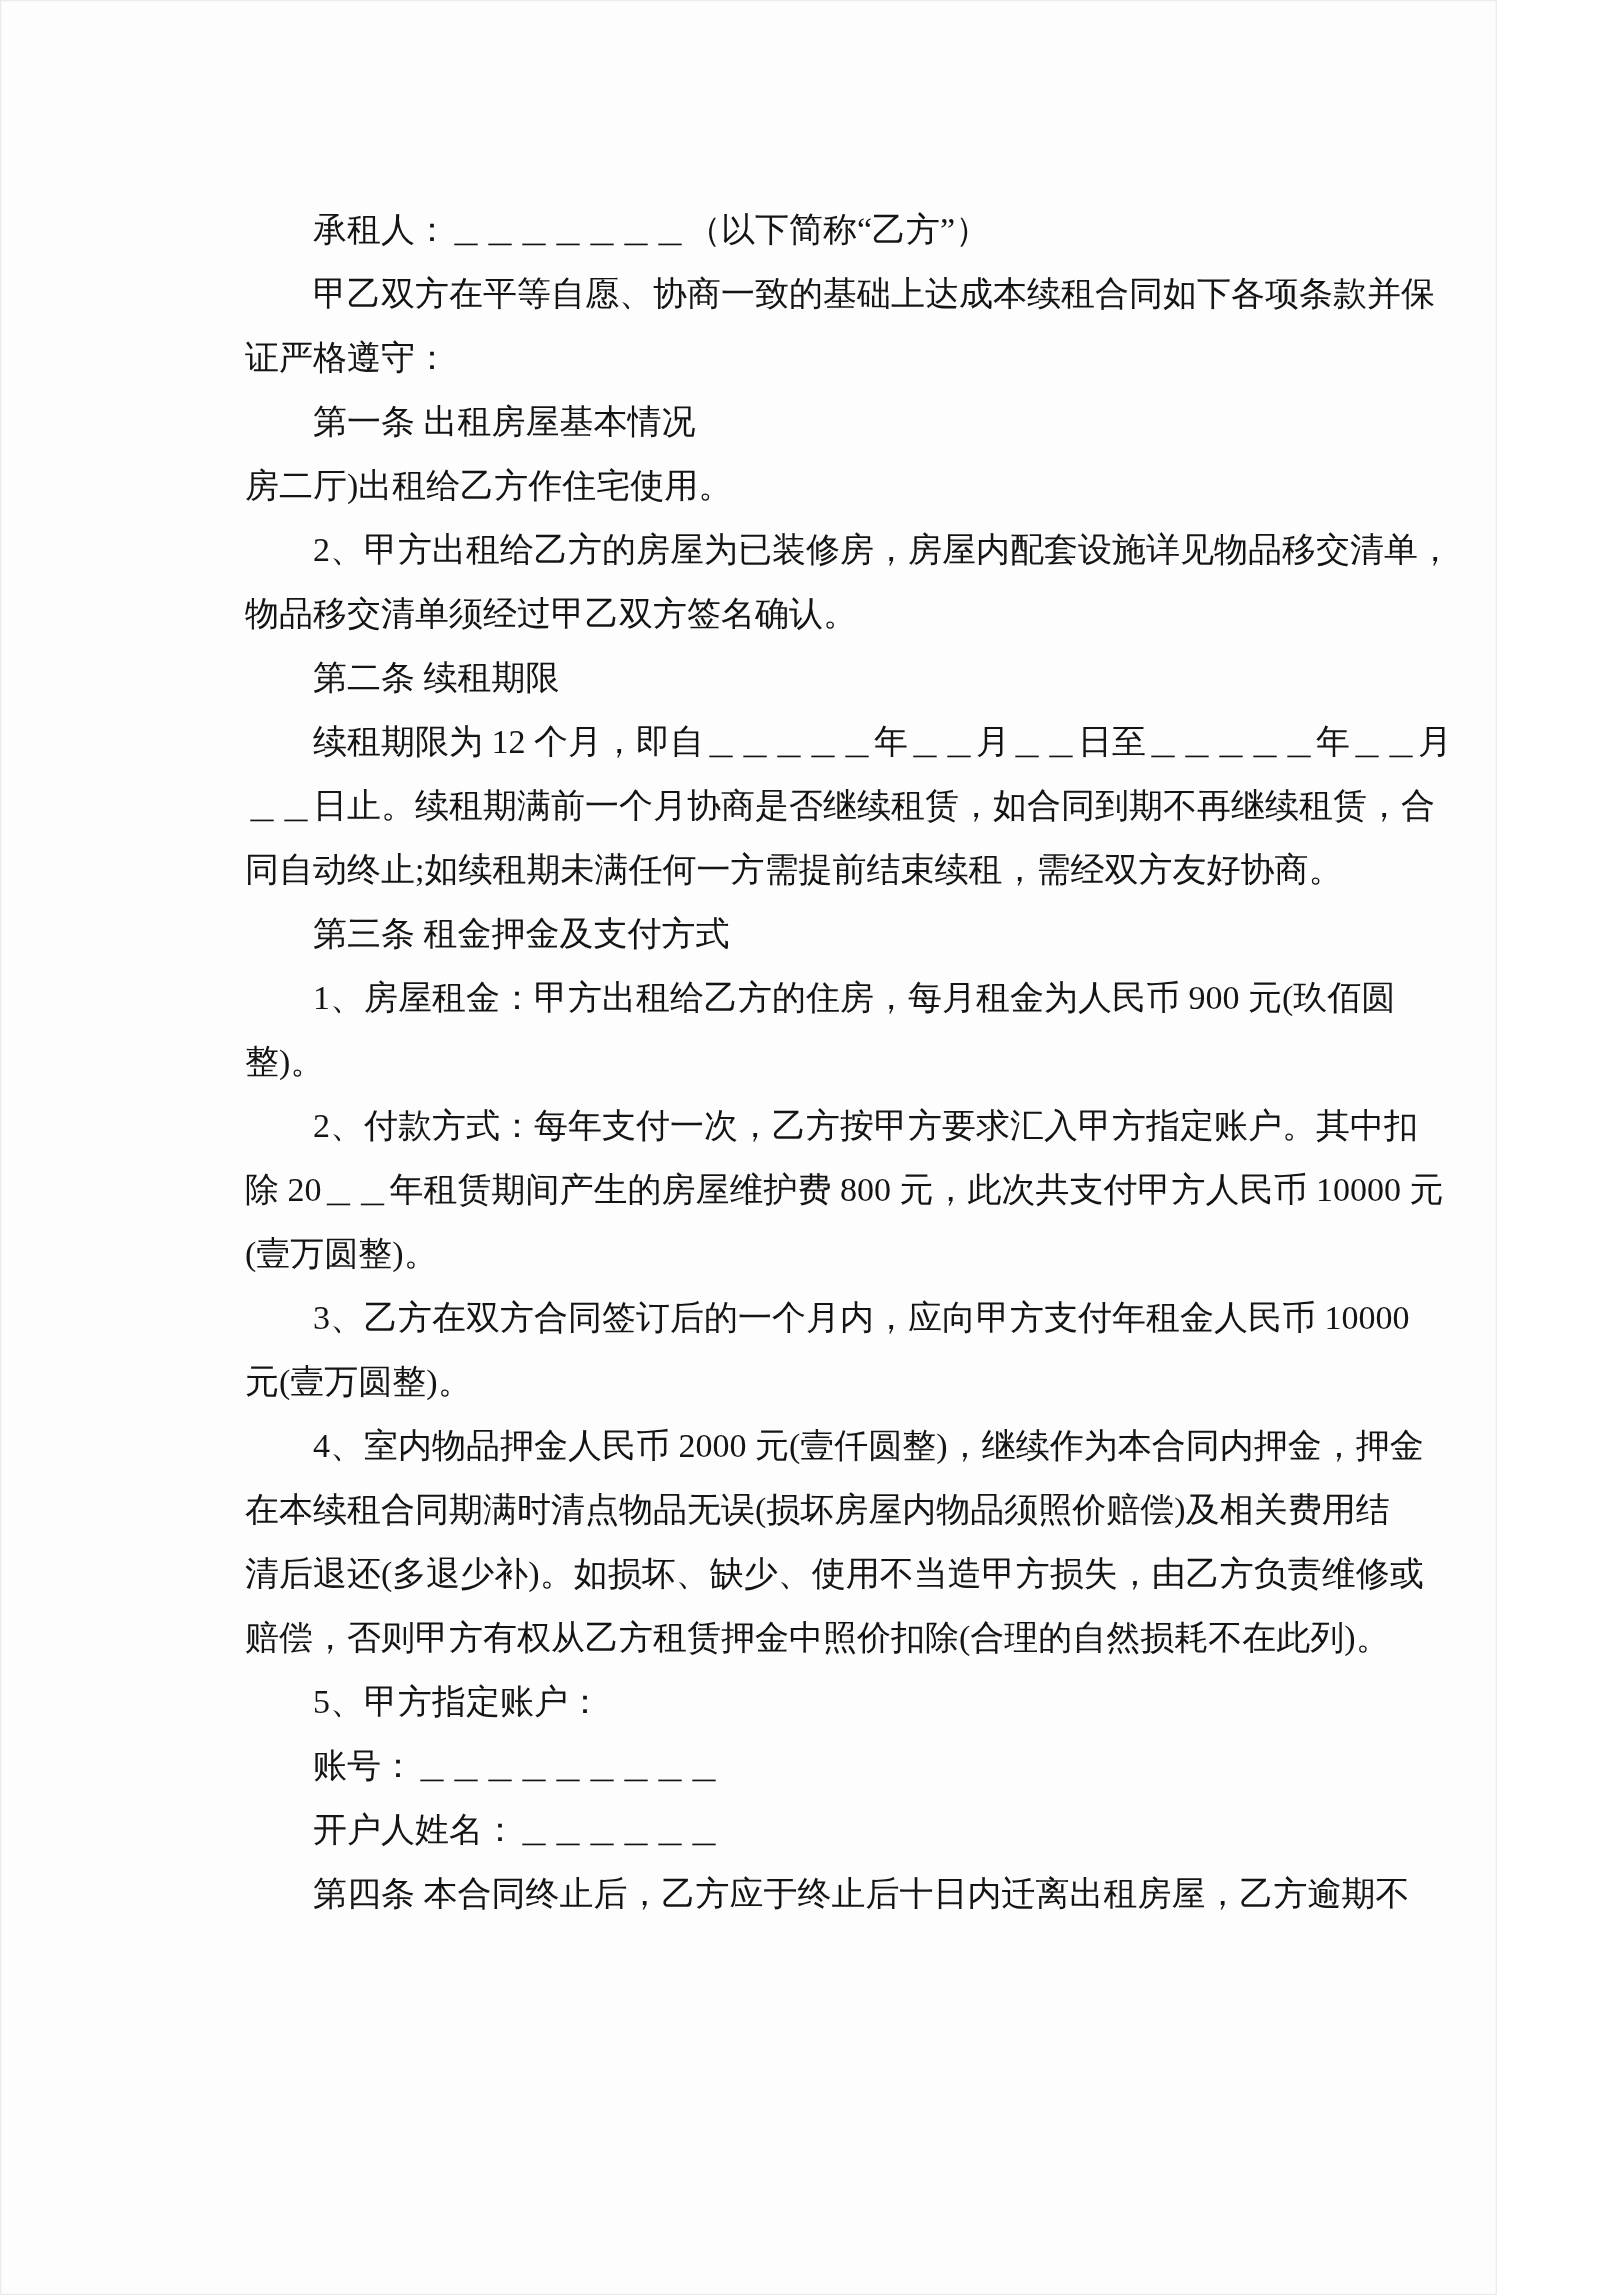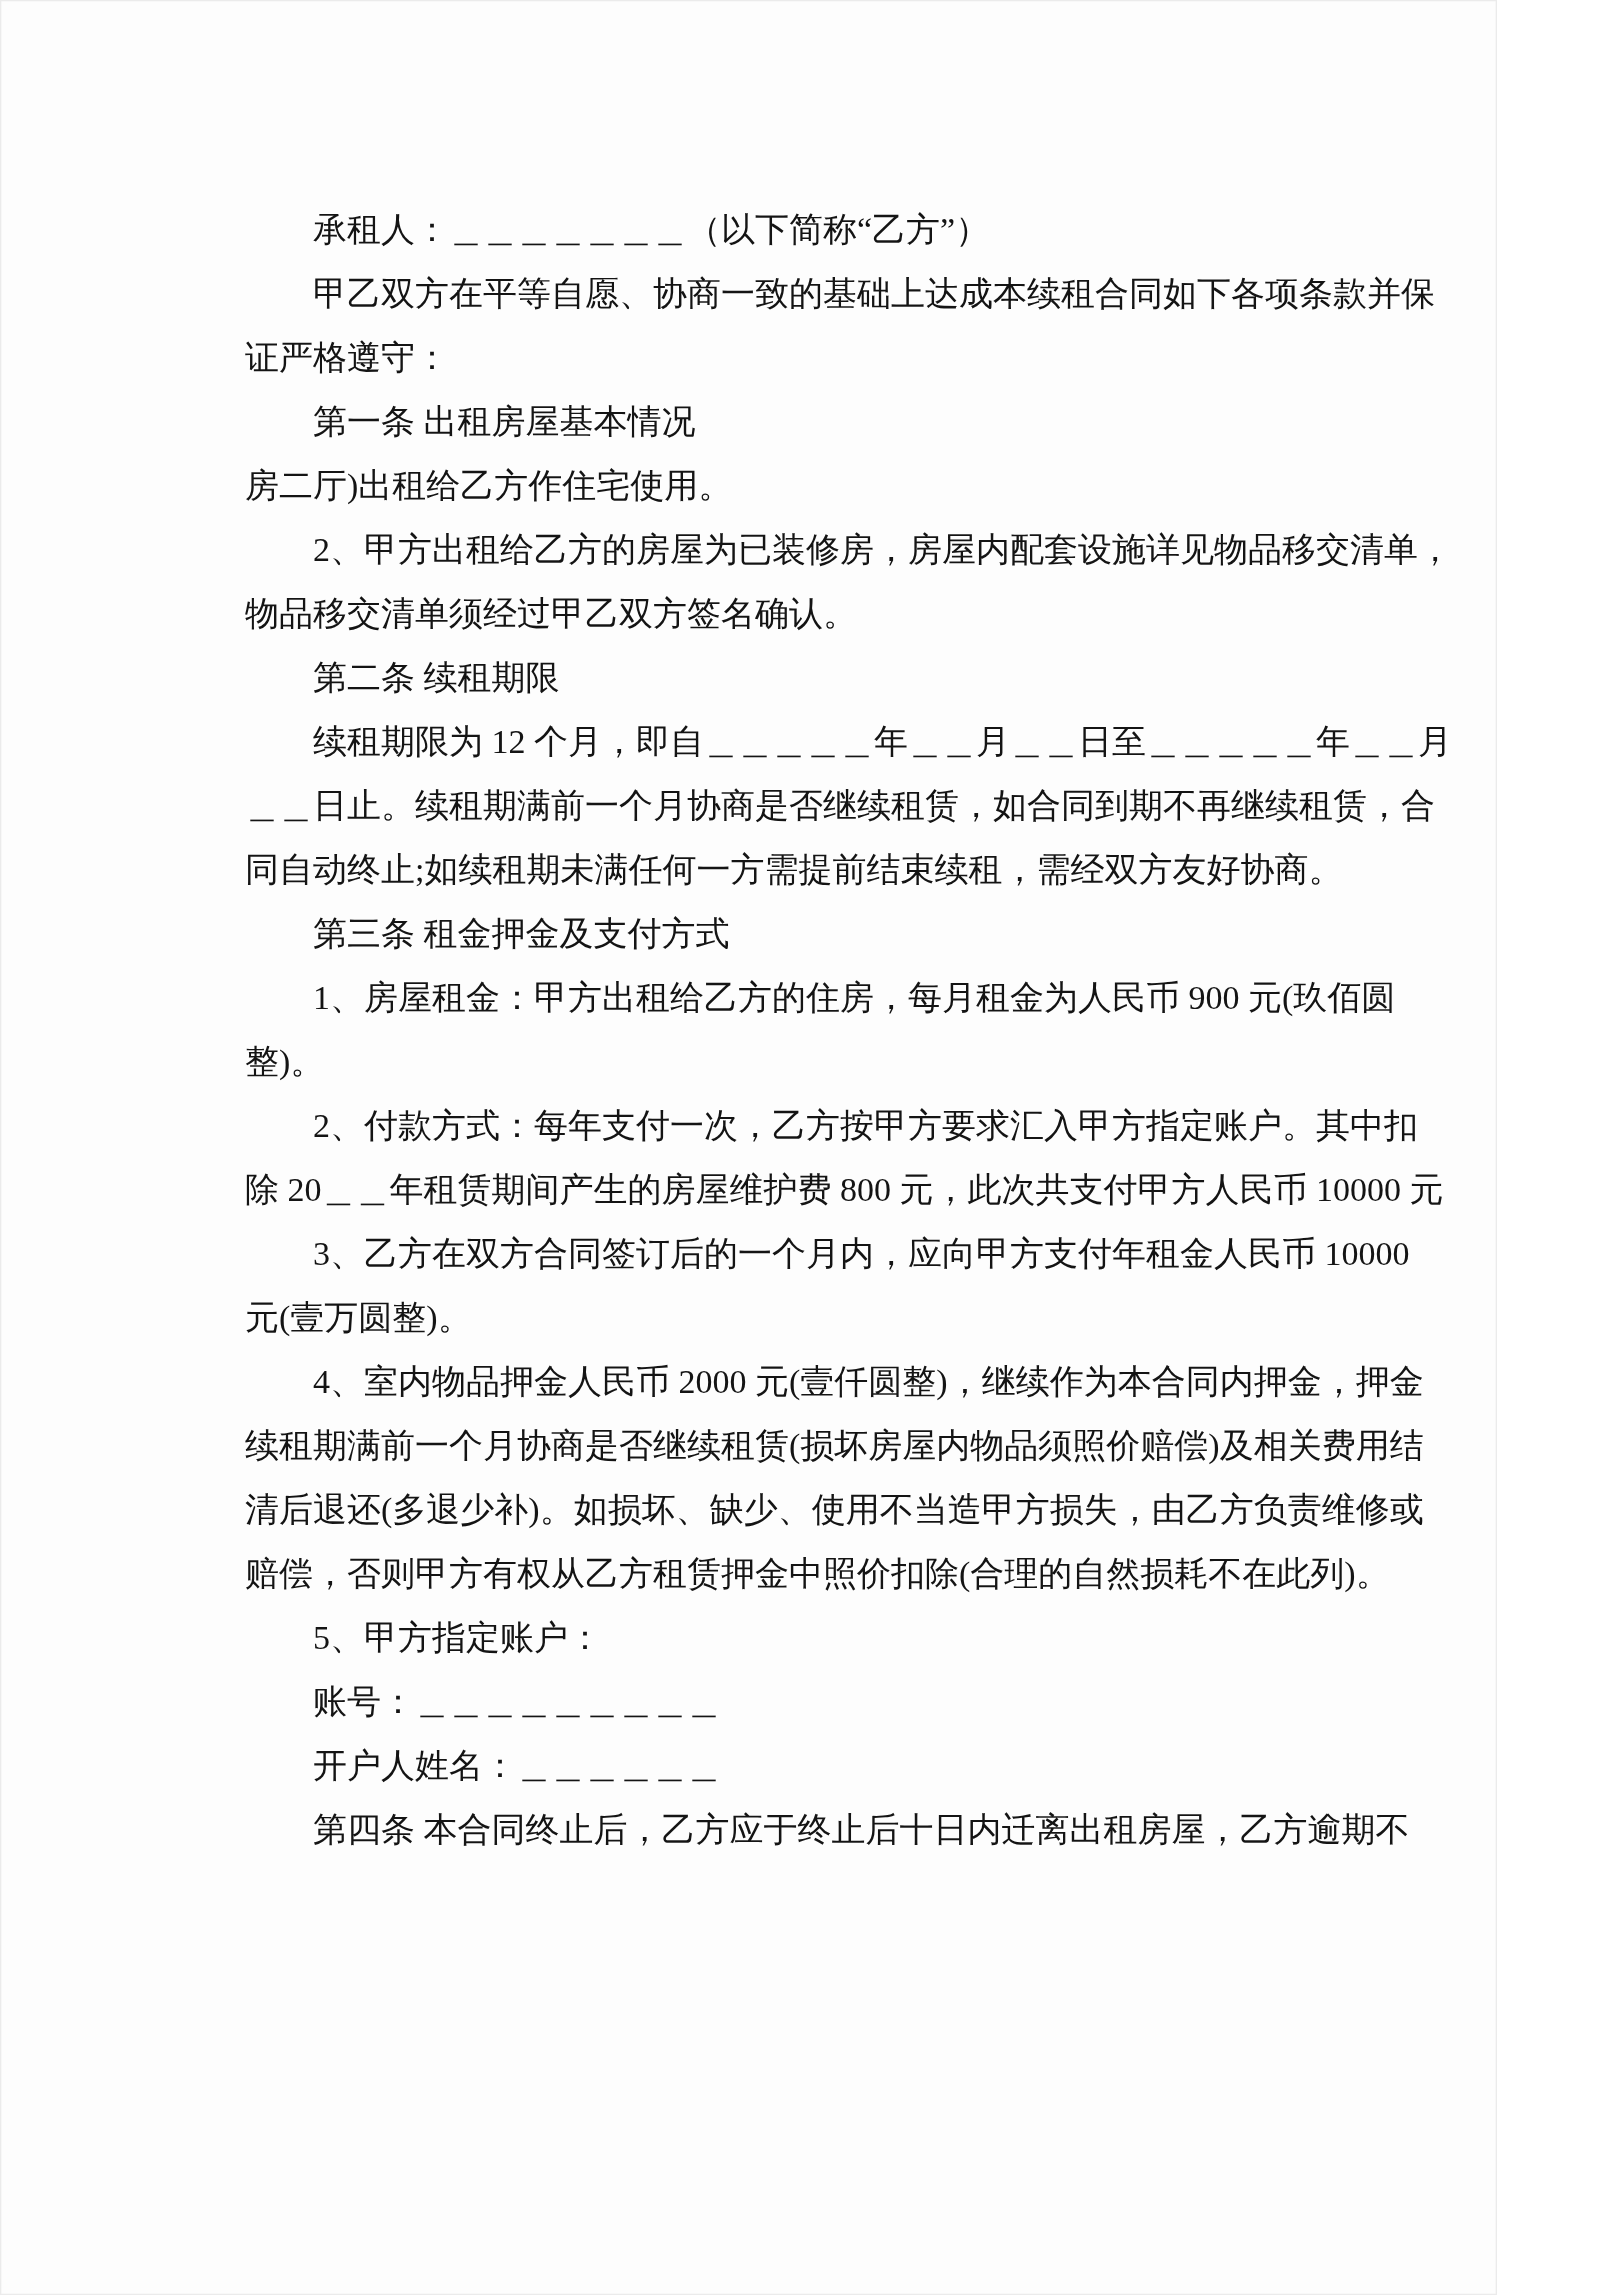--- a/index.html
+++ b/index.html
@@ -52,24 +52,25 @@
       <div class="line">物品移交清单须经过甲乙双方签名确认。</div>
       <div class="line indent">第二条 续租期限</div>
       <div class="line indent">续租期限为 12 个月，即自＿＿＿＿＿年＿＿月＿＿日至＿＿＿＿＿年＿＿月</div>
       <div class="line">＿＿日止。续租期满前一个月协商是否继续租赁，如合同到期不再继续租赁，合</div>
       <div class="line">同自动终止;如续租期未满任何一方需提前结束续租，需经双方友好协商。</div>
       <div class="line indent">第三条 租金押金及支付方式</div>
       <div class="line indent">1、房屋租金：甲方出租给乙方的住房，每月租金为人民币 900 元(玖佰圆</div>
       <div class="line">整)。</div>
       <div class="line indent">2、付款方式：每年支付一次，乙方按甲方要求汇入甲方指定账户。其中扣</div>
       <div class="line">除 20＿＿年租赁期间产生的房屋维护费 800 元，此次共支付甲方人民币 10000 元</div>
+      <div class="line">(壹万圆整)。</div>
       <div class="line indent">3、乙方在双方合同签订后的一个月内，应向甲方支付年租金人民币 10000</div>
       <div class="line">元(壹万圆整)。</div>
       <div class="line indent">4、室内物品押金人民币 2000 元(壹仟圆整)，继续作为本合同内押金，押金</div>
-      <div class="line">续租期满前一个月协商是否继续租赁(损坏房屋内物品须照价赔偿)及相关费用结</div>
+      <div class="line">在本续租合同期满时清点物品无误(损坏房屋内物品须照价赔偿)及相关费用结</div>
       <div class="line">清后退还(多退少补)。如损坏、缺少、使用不当造甲方损失，由乙方负责维修或</div>
       <div class="line">赔偿，否则甲方有权从乙方租赁押金中照价扣除(合理的自然损耗不在此列)。</div>
       <div class="line indent">5、甲方指定账户：</div>
       <div class="line indent">账号：＿＿＿＿＿＿＿＿＿</div>
       <div class="line indent">开户人姓名：＿＿＿＿＿＿</div>
       <div class="line indent">第四条 本合同终止后，乙方应于终止后十日内迁离出租房屋，乙方逾期不</div>
     </div>
 </div>
 
 

